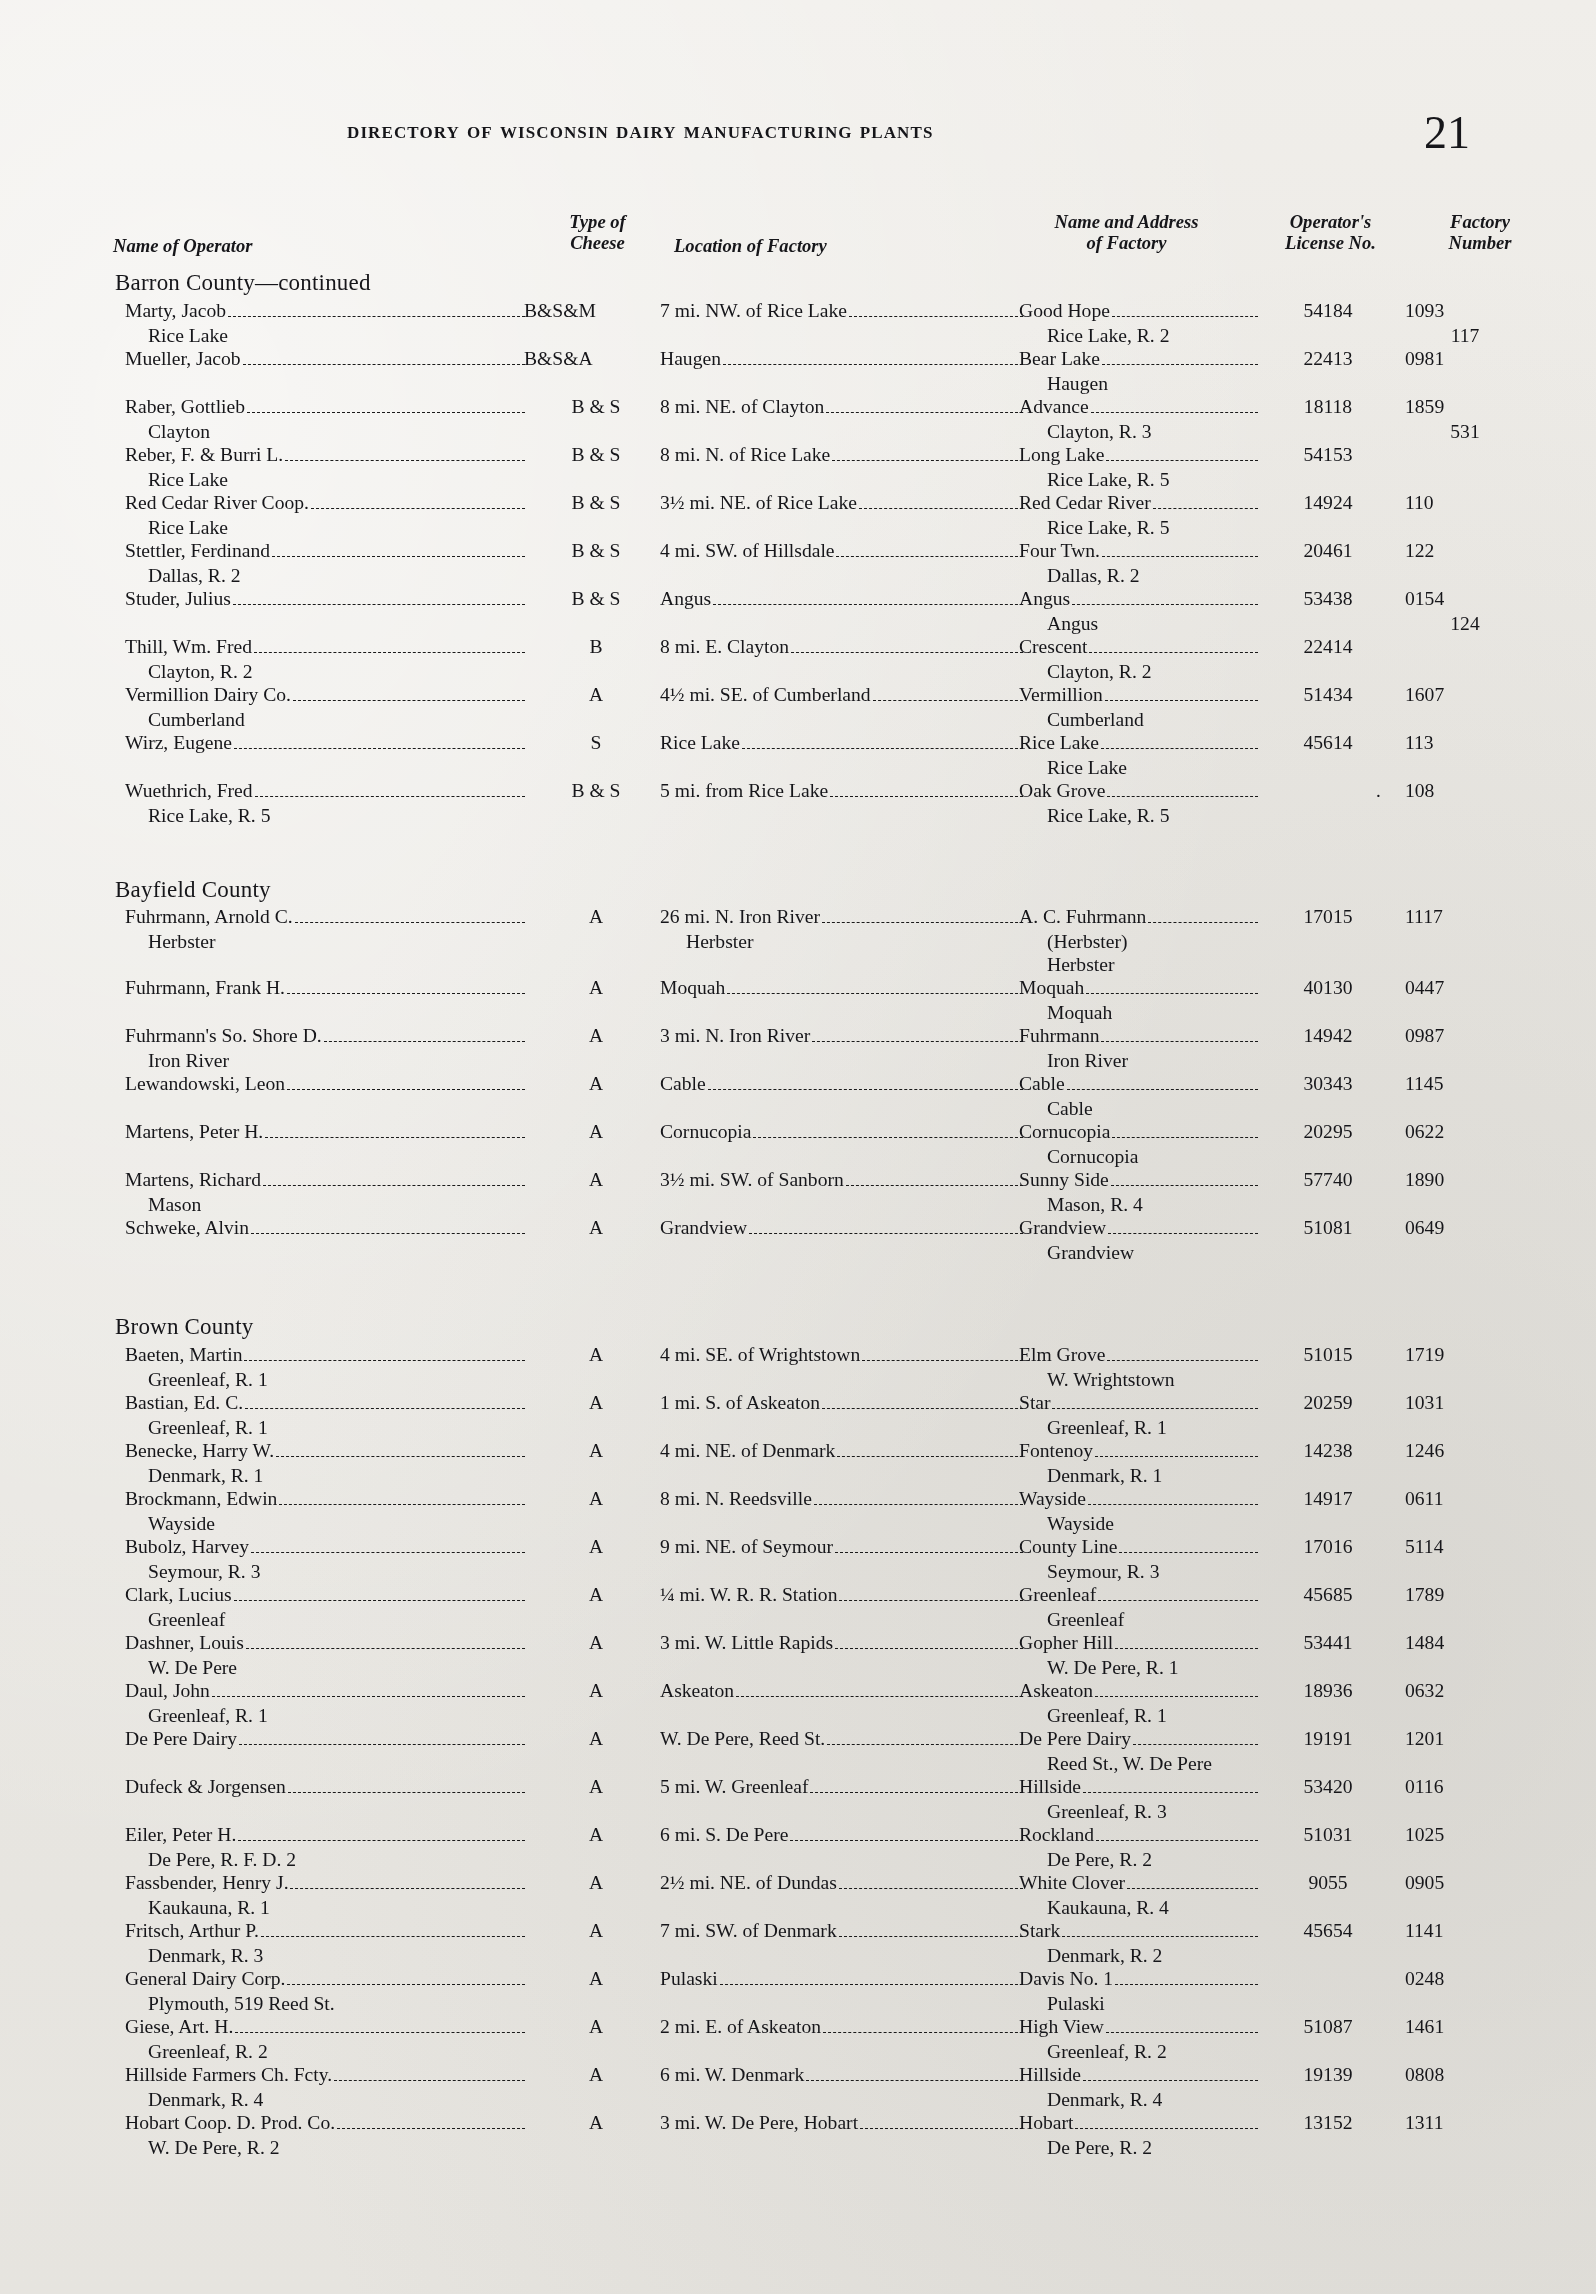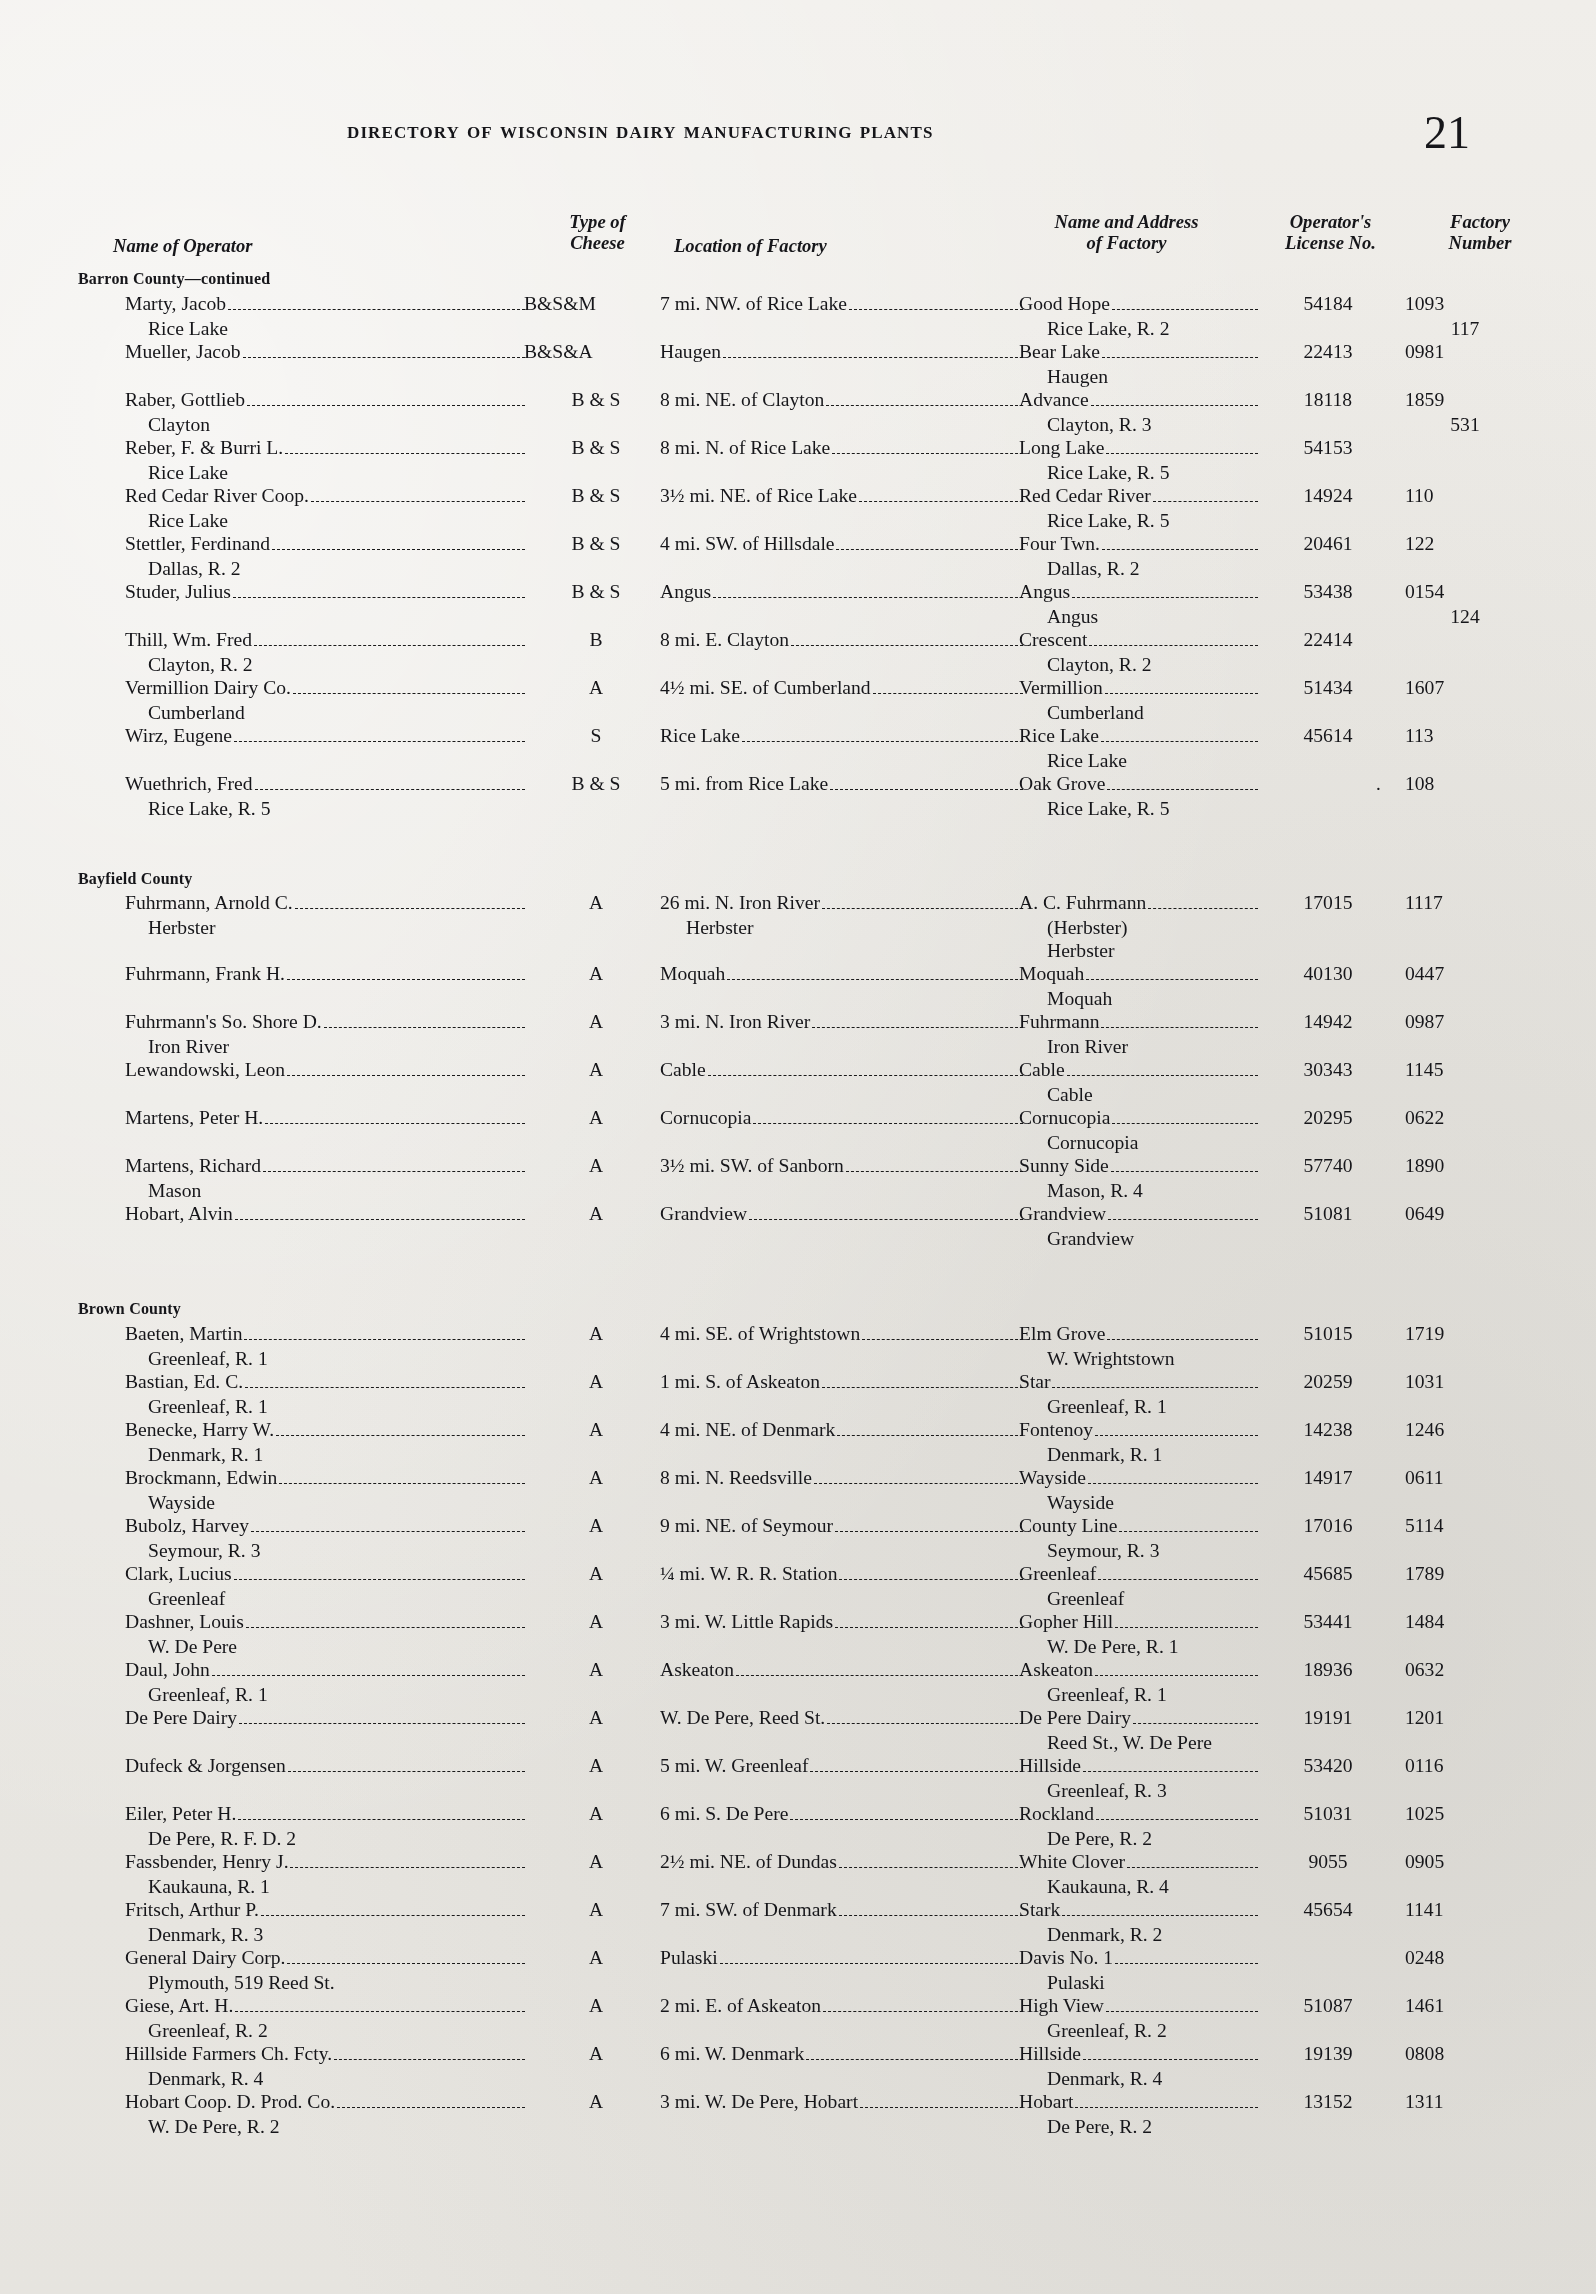--- a/index.html
+++ b/index.html
@@ -83,23 +83,23 @@
 
   
   .tbl {
     position: absolute;
     top: 271px;
     left: 0;
     width: 1596px;
     font-size: 19.6px;
   }
   .county {
-    font-weight: 700;
-    font-size: 16px;
-    padding-left: 78px;
+    font-weight: 400;
+    font-size: 23px;
+    padding-left: 115px;
     line-height: 1.0;
     margin-bottom: 5.7px;
     letter-spacing: 0.2px;
   }
   .county.spaced { margin-top: 50px; }
 
   .row {
     position: relative;
     height: auto;
   }
@@ -627,21 +627,21 @@
             <div class="c-num">1890</div>
           </div>
           <div class="line2">
             <div class="c-opaddr">Mason</div>
             <div class="c-facaddr">Mason, R. 4</div>
           </div>
         </div>
         <div class="row">
           <div class="line1">
             <div class="c-op">
-              <span class="txt">Hobart, Alvin</span>
+              <span class="txt">Schweke, Alvin</span>
               <span class="lead"></span>
             </div>
             <div class="c-type">A</div>
             <div class="c-loc">
               <span class="txt">Grandview</span>
               <span class="lead"></span>
             </div>
             <div class="c-fac">
               <span class="txt">Grandview</span>
               <span class="lead"></span>

